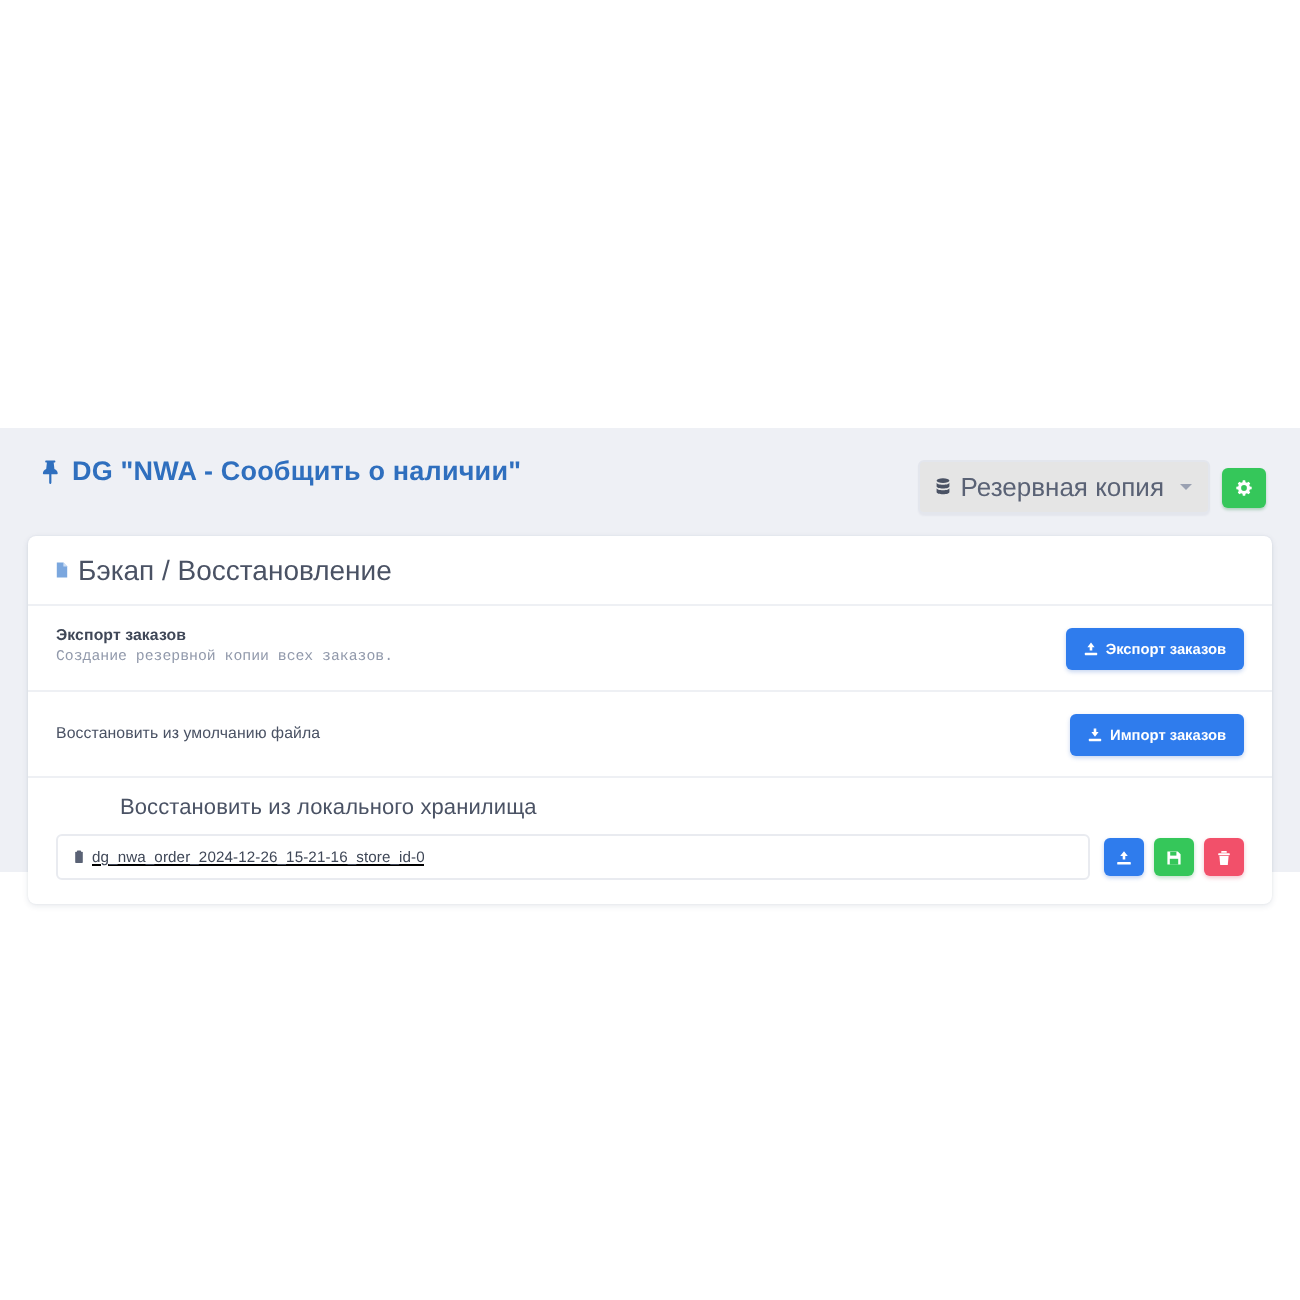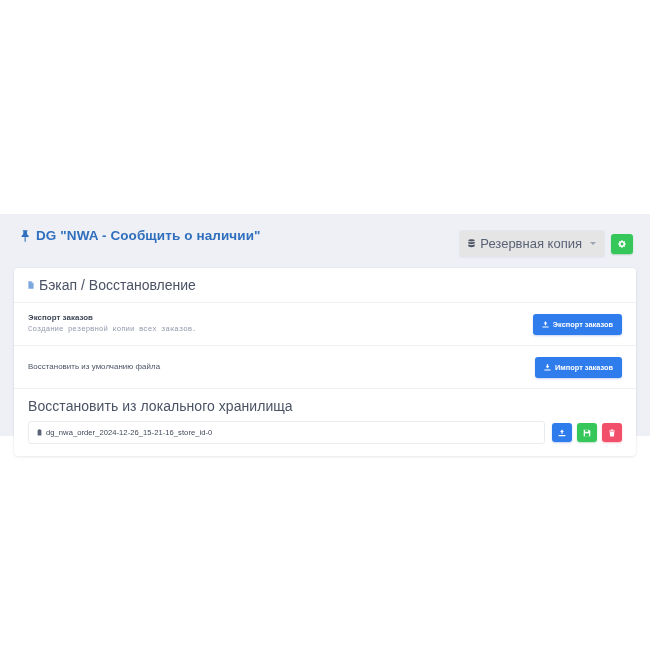--- a/index.html
+++ b/index.html
@@ -195,31 +195,33 @@
     white-space: nowrap;
     box-shadow: 0 1px 2px rgba(30,90,200,.25);
     font-family: "Liberation Sans", sans-serif;
   }
   .btn-primary svg { display:block; width:7px; height:7px; color:#fff; flex:none; }
 
   
   .storage-block { padding: 9px 14px 12px 14px; }
 
   .storage-label {
-    font-size: 14px;
+    font-size: 11px;
     color: #4a5264;
     margin-bottom: 7px;
     letter-spacing: .05px;
+    margin-left: 32px;
   }
 
   .file-row {
     display: flex;
     align-items: center;
     justify-content: space-between;
     gap: 7px;
+    text-decoration: underline;
   }
 
   .file-box {
     flex: 1 1 auto;
     border: 1px solid #e9ebf0;
     border-radius: 3px;
     background: #ffffff;
     padding: 6px 8px;
     display: flex;
     align-items: center;

